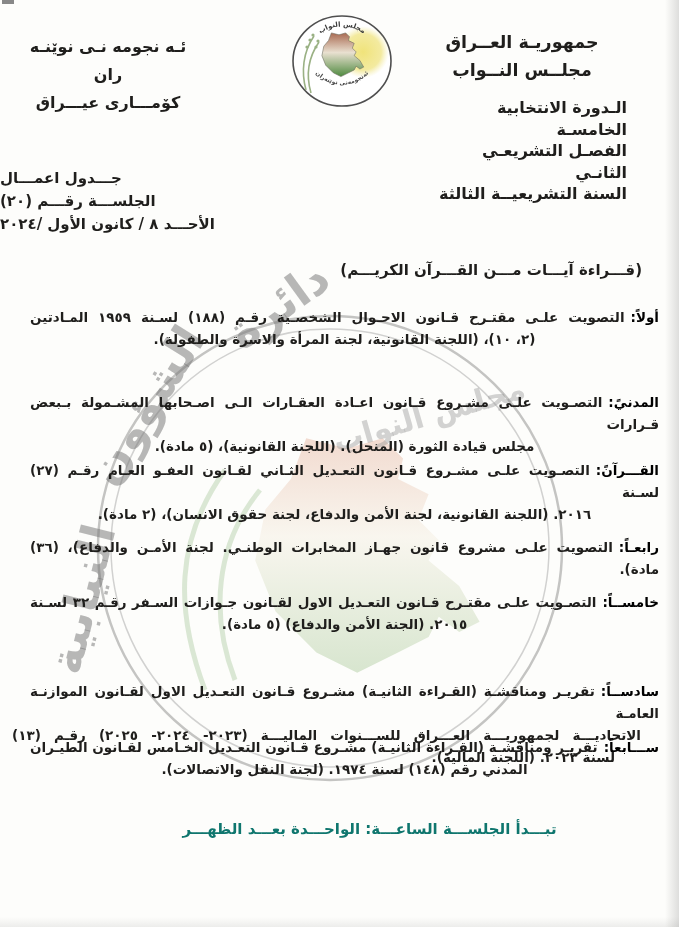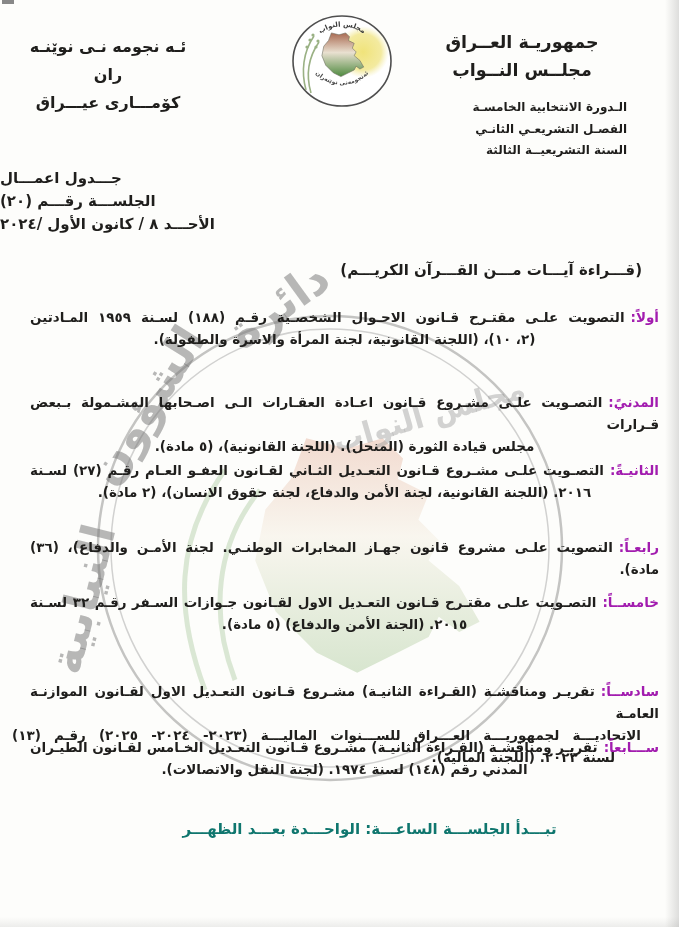--- a/index.html
+++ b/index.html
@@ -27,41 +27,41 @@
   .wm-word1{left:222px;top:278px;transform:rotate(-36deg);}
   .wm-word2{left:58px;top:378px;transform:rotate(-58deg);transform-origin:center;}
   .wm-word3{left:6px;top:572px;transform:rotate(-76deg);transform-origin:center;}
   .wm-inner{position:absolute;left:338px;top:396px;width:190px;text-align:center;
     color:rgba(150,150,150,.42);font-size:30px;letter-spacing:2px;transform:rotate(-16deg);white-space:nowrap;}
 
   
   .hdr-ar{position:absolute;top:28px;right:52px;width:210px;text-align:center;
     font-size:17.5px;line-height:28px;}
   .hdr-term{position:absolute;top:97px;right:52px;width:200px;text-align:right;
-    font-size:12px;line-height:21.5px;}
+    font-size:16px;line-height:21.5px;}
   .hdr-ku{position:absolute;top:33px;left:18px;width:180px;text-align:center;
     font-size:16px;line-height:28px;}
   .logo{position:absolute;top:14px;left:290px;width:104px;height:98px;}
 
   
   .title{position:absolute;top:167px;left:0;right:0;text-align:left;
     font-size:15px;line-height:23px;}
 
   .quran{position:absolute;top:261px;right:20px;left:24px;text-align:right;
     padding-left:0;font-size:15px;}
   .quran .inner{margin-right:17px;}
 
   
   .item{position:absolute;right:20px;left:30px;font-size:13.5px;line-height:22px;z-index:2;}
   .line{width:100%;}
   .line.j{text-align:justify;text-align-last:justify;}
   .line.c{text-align:center;}
   .line.r{text-align:right;margin-right:44px;}
   .line.ind{margin-right:18px;}
-  .lbl{color:#a21caf;margin-left:6px;}
+  .lbl{color:#000000;margin-left:6px;}
   .i1{top:306px;}
   .i2{top:391px;}
   .i3{top:459px;}
   .i4{top:536px;}
   .i5{top:591px;}
   .i6{top:648px;margin-top:32px;}
   .i7{top:736px;}
 
   .session-start{position:absolute;top:820px;left:0;right:0;text-align:center;
     padding-left:60px;color:#0f766e;font-size:15px;z-index:2;}
@@ -176,21 +176,21 @@
       <div class="line j"><span class="lbl">أولاً:</span><span>التصويت علـى مقتـرح قـانون الاحـوال الشخصـية رقـم (١٨٨) لسـنة ١٩٥٩ المـادتين</span></div>
       <div class="line c">(٢، ١٠)، (اللجنة القانونية، لجنة المرأة والاسرة والطفولة).</div>
     </div>
 
     <div class="item i2">
       <div class="line j"><span class="lbl">المدنيً:</span><span>التصـويت علـى مشـروع قـانون اعـادة العقـارات الـى اصـحابها المشـمولة بـبعض قـرارات</span></div>
       <div class="line c">مجلس قيادة الثورة (المنحل). (اللجنة القانونية)، (٥ مادة).</div>
     </div>
 
     <div class="item i3">
-      <div class="line j"><span class="lbl">الثانيـةً:</span><span>التصـويت علـى مشـروع قـانون التعـديل الثـاني لقـانون العفـو العـام رقـم (٢٧) لسـنة</span></div>
+      <div class="line j"><span class="lbl">القـــرآنً:</span><span>التصـويت علـى مشـروع قـانون التعـديل الثـاني لقـانون العفـو العـام رقـم (٢٧) لسـنة</span></div>
       <div class="line c">٢٠١٦. (اللجنة القانونية، لجنة الأمن والدفاع، لجنة حقوق الانسان)، (٢ مادة).</div>
     </div>
 
     <div class="item i4">
       <div class="line j"><span class="lbl">رابعـاً:</span><span>التصويت علـى مشروع قانون جهـاز المخابرات الوطنـي. لجنة الأمـن والدفاع)، (٣٦) مادة).</span></div>
     </div>
 
     <div class="item i5">
       <div class="line j"><span class="lbl">خامســاً:</span><span>التصـويت علـى مقتـرح قـانون التعـديل الاول لقـانون جـوازات السـفر رقـم ٣٢ لسـنة</span></div>
       <div class="line c">٢٠١٥. (الجنة الأمن والدفاع) (٥ مادة).</div>

